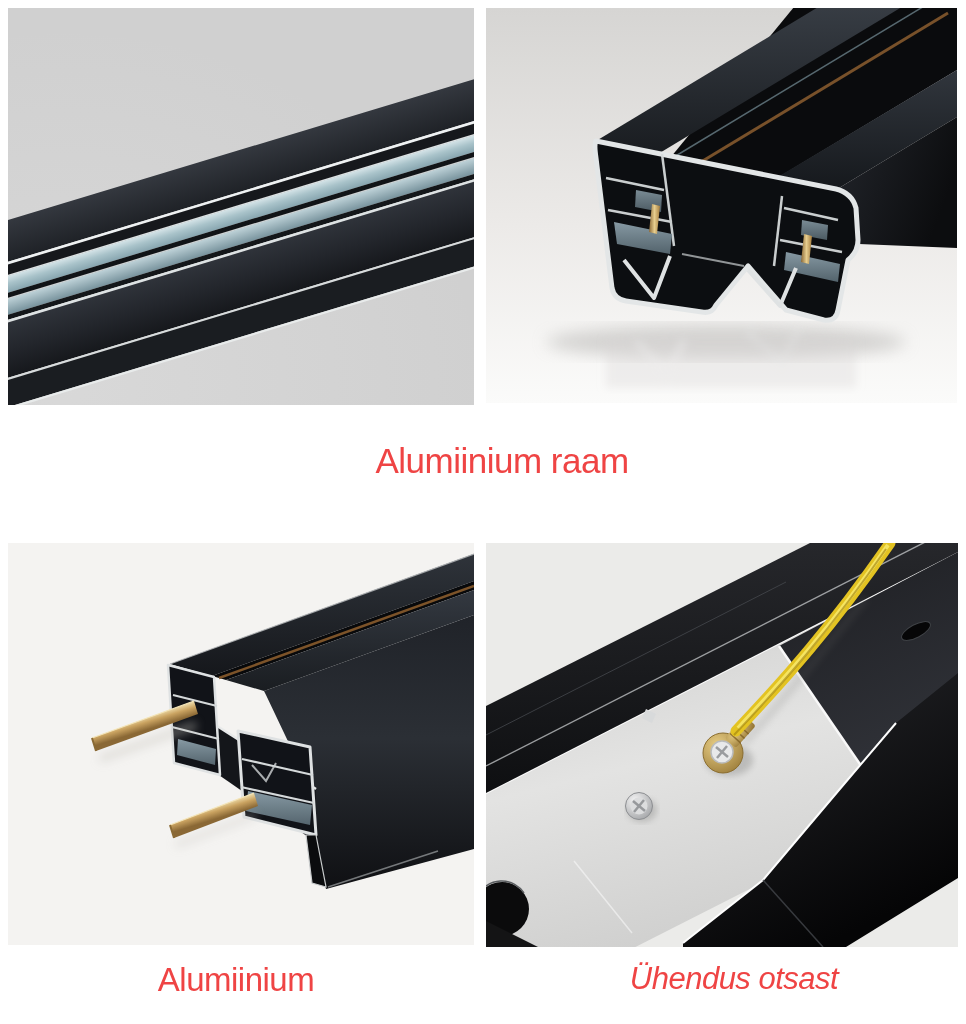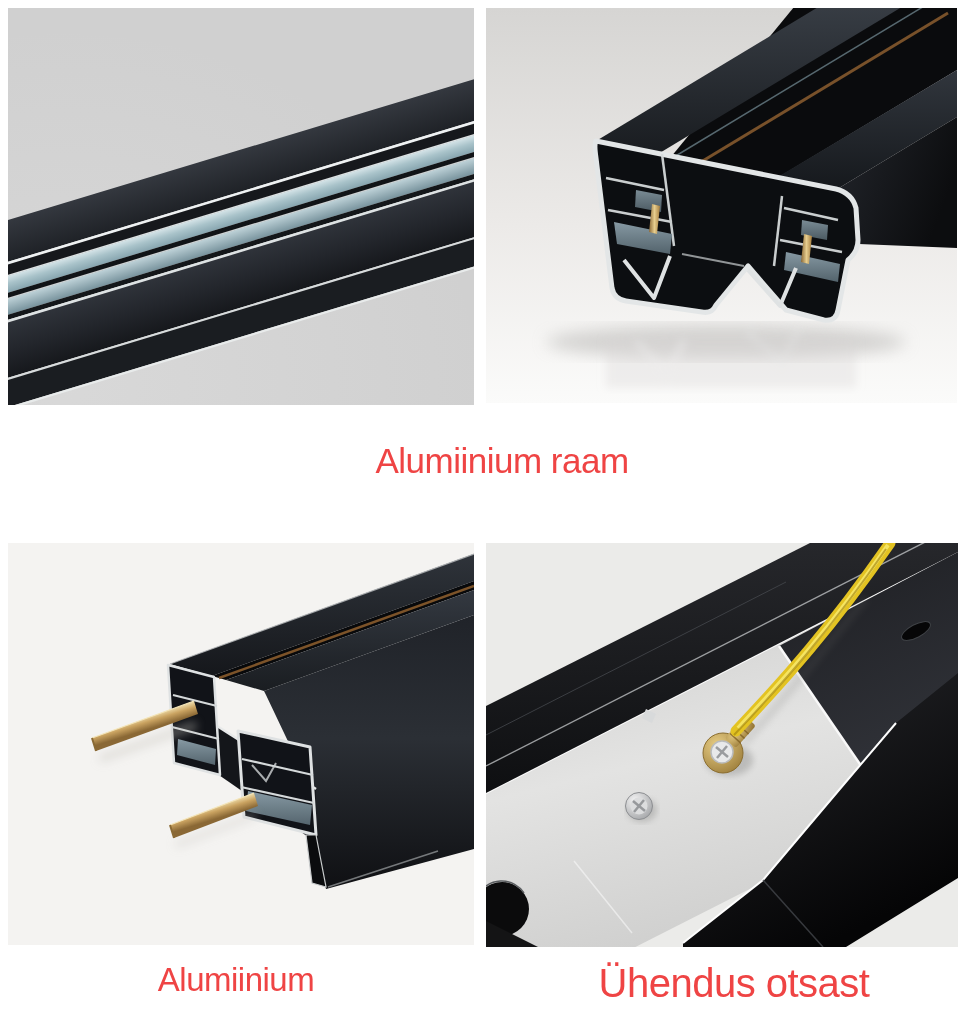--- a/index.html
+++ b/index.html
@@ -7,21 +7,21 @@
         font-family:"Liberation Sans", sans-serif;}
   figure{margin:0;position:absolute;overflow:hidden;}
   figure svg{display:block;width:100%;height:100%;}
   #fig1{left:8px;top:8px;width:466px;height:397px;}
   #fig2{left:486px;top:8px;width:471px;height:395px;}
   #fig3{left:8px;top:543px;width:466px;height:402px;}
   #fig4{left:486px;top:543px;width:472px;height:404px;}
   .caption{position:absolute;text-align:center;color:#ef4444;white-space:nowrap;margin-left:30px;}
   #cap-top{left:0;width:944px;top:441px;font-size:35px;letter-spacing:-0.5px;}
   #cap-bl{left:8px;width:396px;top:961px;font-size:33px;letter-spacing:-0.5px;}
-  #cap-br{left:486px;width:436px;top:961px;font-size:40px;letter-spacing:-0.5px;}
+  #cap-br{left:486px;width:436px;top:961px;font-size:31px;letter-spacing:-0.5px;font-style:italic;}
 </style>
 </head>
 <body>
 
 <div class="page">
 
   <figure id="fig1">
     <svg viewBox="0 0 466 397" xmlns="http://www.w3.org/2000/svg">
       <defs>
         <linearGradient id="f1wall" x1="0" y1="0" x2="0" y2="1">

